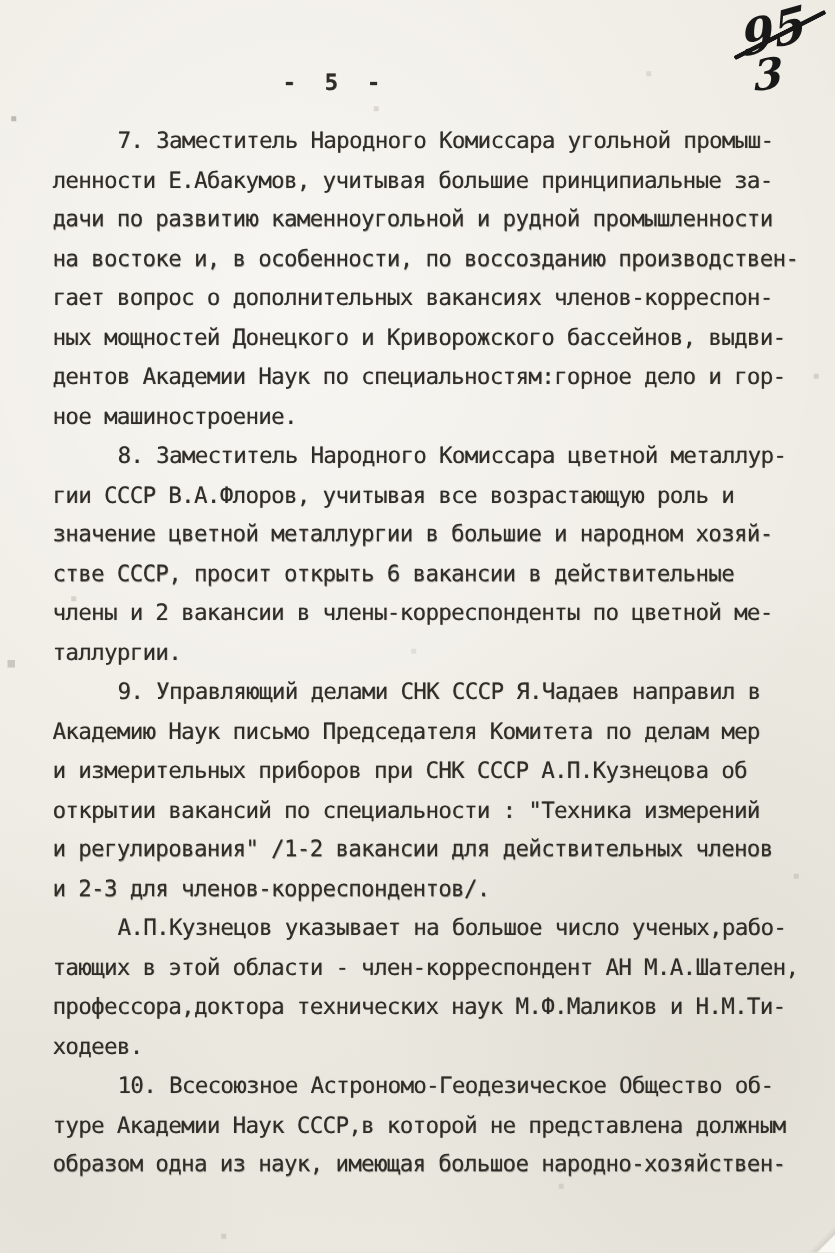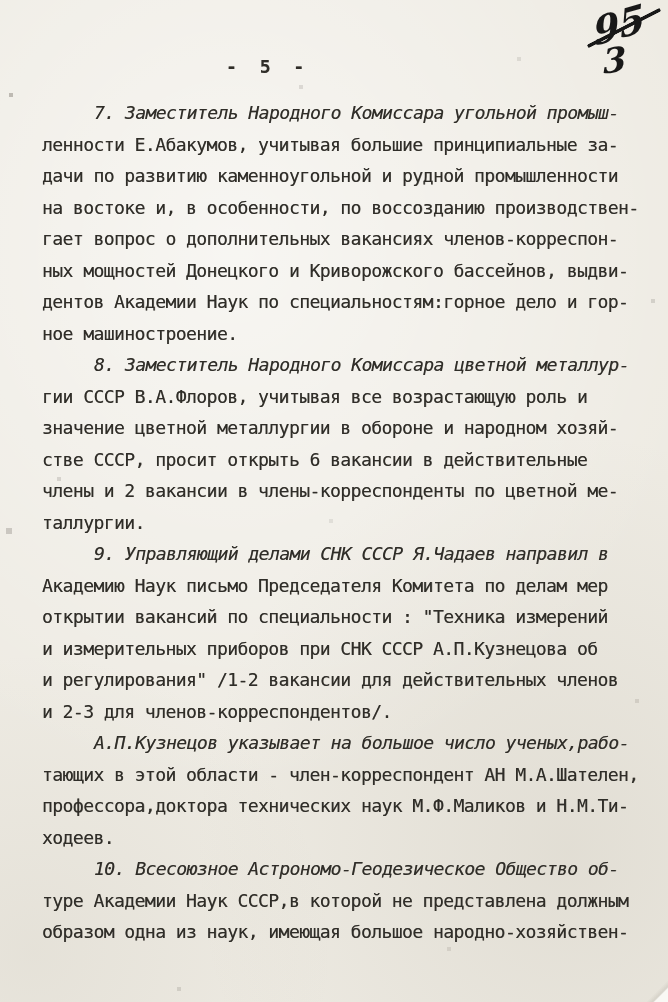--- a/index.html
+++ b/index.html
@@ -18,21 +18,21 @@
     position:absolute;left:226px;top:56px;
     font-size:18px;letter-spacing:6px;font-weight:700;
     text-shadow:.3px .3px .5px rgba(45,42,36,.5);
   }
   .body-text{
     position:absolute;left:42px;top:97px;width:606px;
     font-size:18px;line-height:31.5px;letter-spacing:-0.55px;font-weight:500;
     text-shadow:.3px .3px .6px rgba(45,42,36,.55);
   }
   .line{white-space:nowrap;height:31.5px;}
-  .first{padding-left:52px;font-style:italic;}
+  .first{padding-left:52px;}
   
   .hw{position:absolute;left:565px;top:0;width:103px;height:100px;}
   .hw-num{
     position:absolute;color:#181818;
     font-family:"DejaVu Serif","Liberation Serif",serif;
     font-style:italic;font-weight:700;
   }
   .hw95{left:28px;top:2px;font-size:38px;transform:rotate(-16deg) skewX(-10deg);}
   .hw3{left:38px;top:40px;font-size:34px;transform:rotate(-8deg) skewX(-6deg);}
   .strike{
@@ -82,31 +82,31 @@
       <div class="line">на востоке и, в особенности, по воссозданию производствен-</div>
       <div class="line">гает вопрос о дополнительных вакансиях членов-корреспон-</div>
       <div class="line">ных мощностей Донецкого и Криворожского бассейнов, выдви-</div>
       <div class="line">дентов Академии Наук по специальностям:горное дело и гор-</div>
       <div class="line">ное машиностроение.</div>
     </div>
 
     <div class="para">
       <div class="line first">8. Заместитель Народного Комиссара цветной металлур-</div>
       <div class="line">гии СССР В.А.Флоров, учитывая все возрастающую роль и</div>
-      <div class="line">значение цветной металлургии в обороне и народном хозяй-</div>
+      <div class="line">значение цветной металлургии в большие и народном хозяй-</div>
       <div class="line">стве СССР, просит открыть 6 вакансии в действительные</div>
       <div class="line">члены и 2 вакансии в члены-корреспонденты по цветной ме-</div>
       <div class="line">таллургии.</div>
     </div>
 
     <div class="para">
       <div class="line first">9. Управляющий делами СНК СССР Я.Чадаев направил в</div>
       <div class="line">Академию Наук письмо Председателя Комитета по делам мер</div>
+      <div class="line">и измерительных приборов при СНК СССР А.П.Кузнецова об</div>
       <div class="line">открытии вакансий по специальности : "Техника измерений</div>
-      <div class="line">и измерительных приборов при СНК СССР А.П.Кузнецова об</div>
       <div class="line">и регулирования" /1-2 вакансии для действительных членов</div>
       <div class="line">и 2-3 для членов-корреспондентов/.</div>
     </div>
 
     <div class="para">
       <div class="line first">А.П.Кузнецов указывает на большое число ученых,рабо-</div>
       <div class="line">тающих в этой области - член-корреспондент АН М.А.Шателен,</div>
       <div class="line">профессора,доктора технических наук М.Ф.Маликов и Н.М.Ти-</div>
       <div class="line">ходеев.</div>
     </div>

